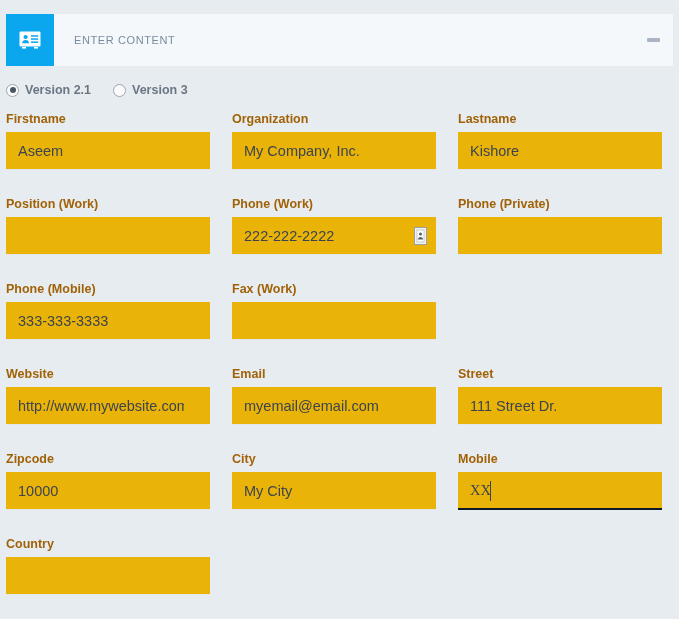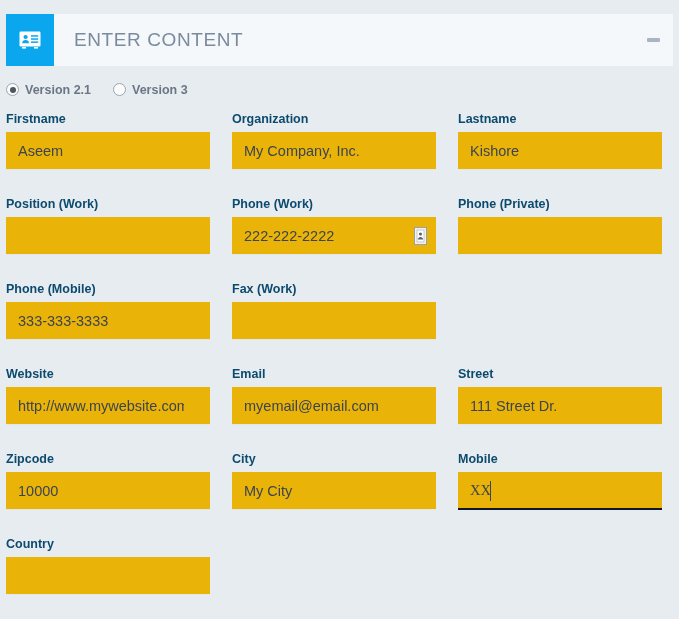--- a/index.html
+++ b/index.html
@@ -40,21 +40,21 @@
     background: #0aa7ef;
     display: flex;
     align-items: center;
     justify-content: center;
     flex: 0 0 auto;
   }
   .header-icon-box svg { display: block; }
 
   .header-title {
     margin-left: 20px;
-    font-size: 19px;
+    font-size: 11px;
     letter-spacing: 0.6px;
     color: #7b8b9e;
     font-weight: 400;
     white-space: nowrap;
     flex: 1 1 auto;
   }
 
   .header-minimize {
     width: 40px;
     height: 52px;
@@ -75,20 +75,21 @@
   .radio-row {
     position: absolute;
     left: 6px;
     top: 80px;
     display: flex;
     align-items: center;
     height: 20px;
   }
   .radio-option {
     display: flex;
+    align-items: center;
     margin-right: 22px;
   }
   .radio-mark {
     width: 13px;
     height: 13px;
     border-radius: 50%;
     border: 1px solid #9ba5af;
     background: #fbfbfb;
     box-sizing: border-box;
     position: relative;
@@ -128,21 +129,21 @@
   .field {
     width: 226px;
     box-sizing: border-box;
     padding-right: 16px;
   }
   .field.empty-slot { visibility: hidden; }
 
   .field-label {
     font-size: 12.5px;
     font-weight: bold;
-    color: #0c4a6e;
+    color: #a16207;
     margin: 0 0 6px 6px;
     white-space: nowrap;
   }
 
   .input-wrap {
     position: relative;
     height: 38px;
     margin-left: 6px;
   }
   .input-box {

